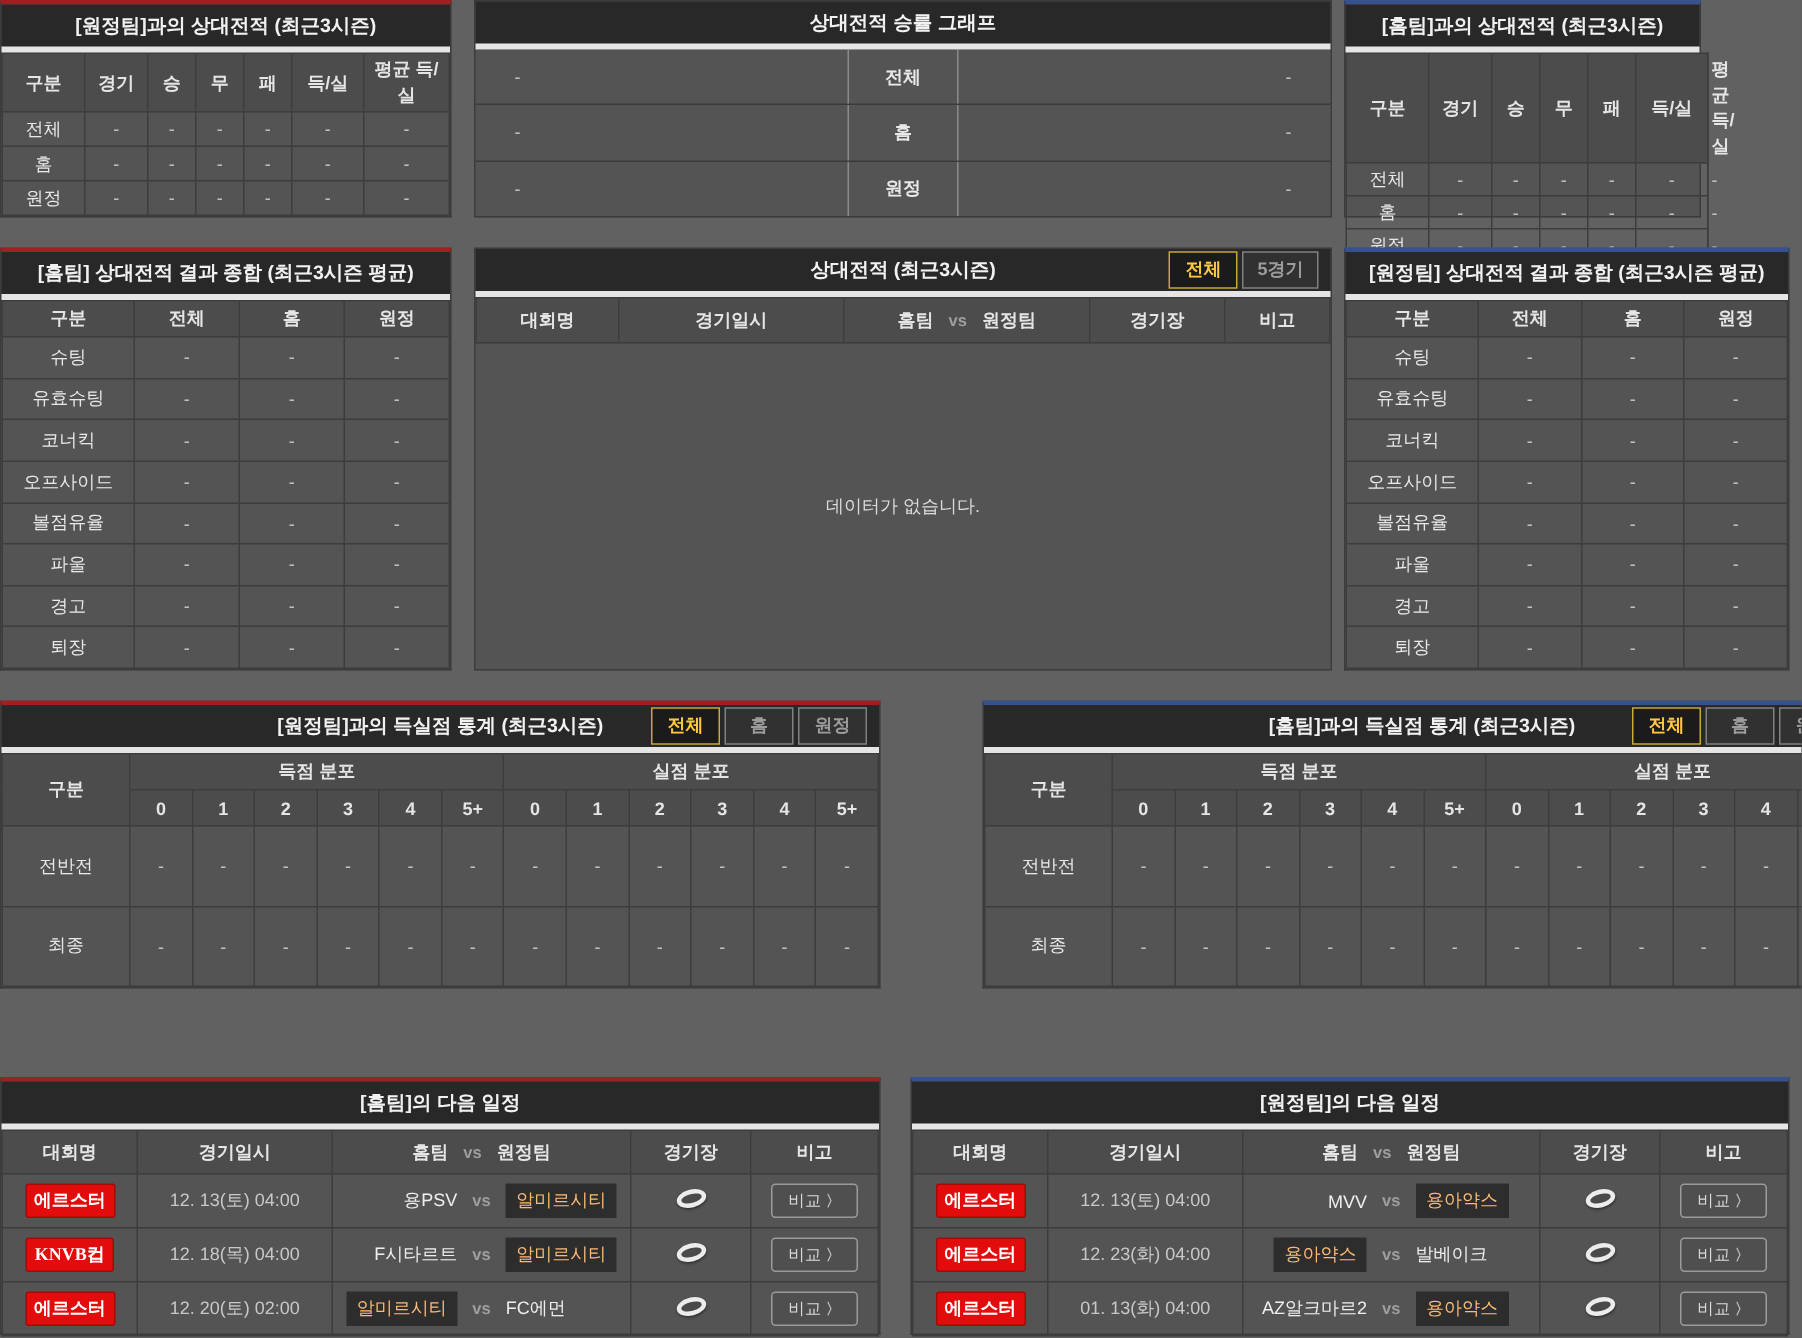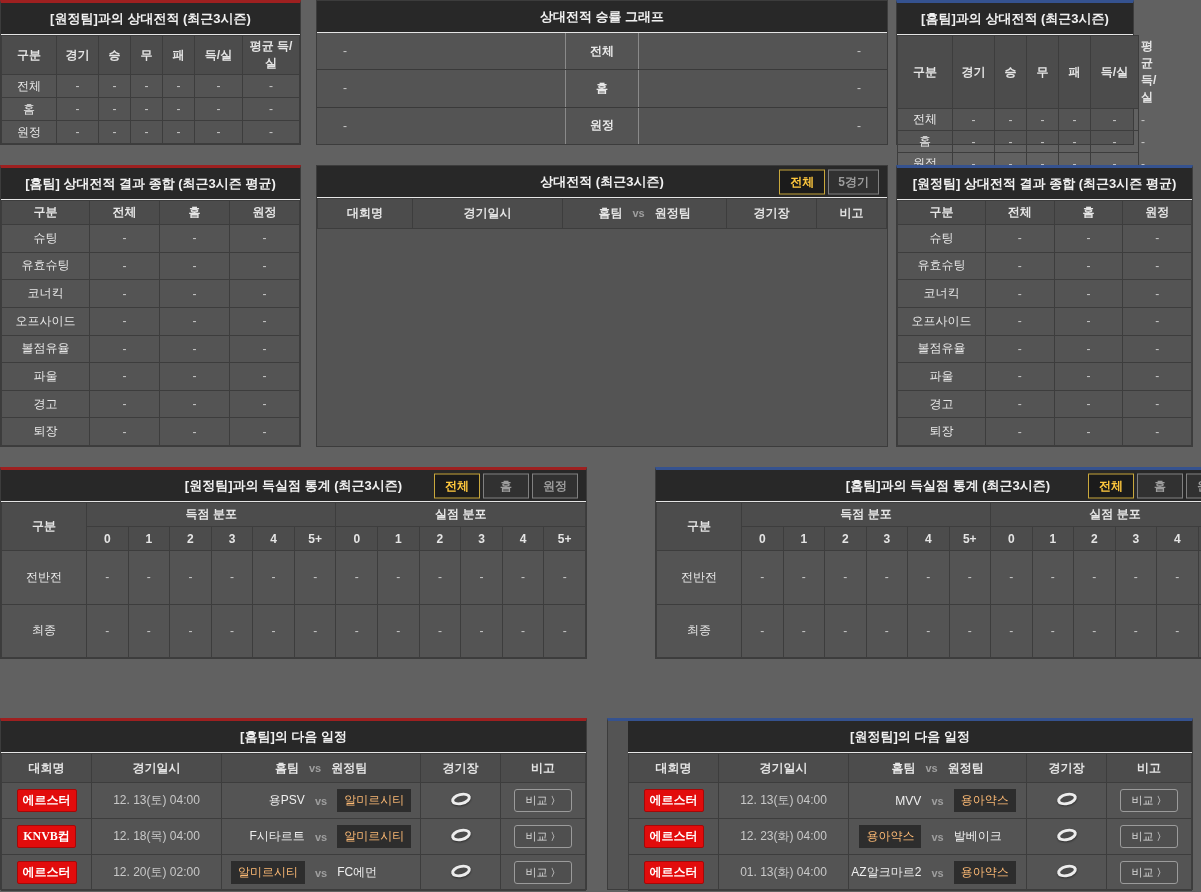--- a/index.html
+++ b/index.html
@@ -11,21 +11,21 @@
   }
   .panel {
     position:absolute; background:#545454;
     border:1px solid #3c3c3c; display:flex; flex-direction:column;
   }
   .panel.red  { border-top:3px solid #9e2020; }
   .panel.blue { border-top:3px solid #35528f; }
   .titlebar {
     background:#282828; color:#f1f1f1; font-weight:bold; font-size:13px;
     min-height:32px; display:flex; align-items:center; justify-content:center;
-    position:relative; flex:0 0 auto; border-bottom:1px solid #e5e5e5;
+    position:relative; flex:0 0 auto; border-bottom:4px solid #e5e5e5;
   }
   .tabs { position:absolute; right:8px; top:50%; transform:translateY(-50%); display:flex; gap:3px; }
   .tab {
     display:inline-block; min-width:46px; text-align:center; padding:3px 9px;
     background:#313131; border:1px solid #808080; color:#9c9c9c;
     font-size:12px; font-weight:bold; cursor:pointer;
   }
   .tab.active { background:#1b1b1b; border-color:#c9a83c; color:#ffc83d; }
   table { width:100%; border-collapse:collapse; table-layout:fixed; flex:1 1 auto; }
   th, td { border:1px solid #3d3d3d; text-align:center; font-size:12px; padding:2px; }
@@ -71,21 +71,21 @@
   
   .p1l { top:0;   left:8;   width:301px; height:145px; }
   .p1c { top:0;   left:316px; width:572px; height:145px; }
   .p1r { top:0;   left:896px; width:238px; height:145px; }
   .p2l { top:165px; left:8;   width:301px; height:282px; }
   .p2c { top:165px; left:316px; width:572px; height:282px; }
   .p2r { top:165px; left:896px; width:297px; height:282px; }
   .p3l { top:467px; left:8;   width:587px; height:192px; }
   .p3r { top:467px; left:607px; width:586px; height:192px;margin-left:48px; }
   .p4l { top:718px; left:8;   width:587px; height:172px; }
-  .p4r { top:718px; left:607px; width:586px; height:172px;padding-left:20px; }
+  .p4r { top:718px; left:607px; width:586px; height:172px; }
   .grp-th { height:24px; }
   .bin-th { height:22px; }
   .gs-row td { height:53px; }
   .sched-row td { height:36px; }
 </style>
 </head>
 <body>
 
 <div class="panel red p1l">
   <div class="titlebar">[원정팀]과의 상대전적 (최근3시즌)</div>
@@ -309,20 +309,21 @@
       <th>대회명</th>
       <th>경기일시</th>
       <th>
         <span>홈팀</span><span class="vs-small">vs</span><span>원정팀</span>
       </th>
       <th>경기장</th>
       <th>비고</th>
     </tr>
       </thead>
   </table>
+  <div class="empty-body">데이터가 없습니다.</div>
 </div>
 
 <div class="panel blue p2r">
   <div class="titlebar">[원정팀] 상대전적 결과 종합 (최근3시즌 평균)</div>
   <table>
     <colgroup>
         <col style="width:88px">
         <col>
         <col>
         <col>

